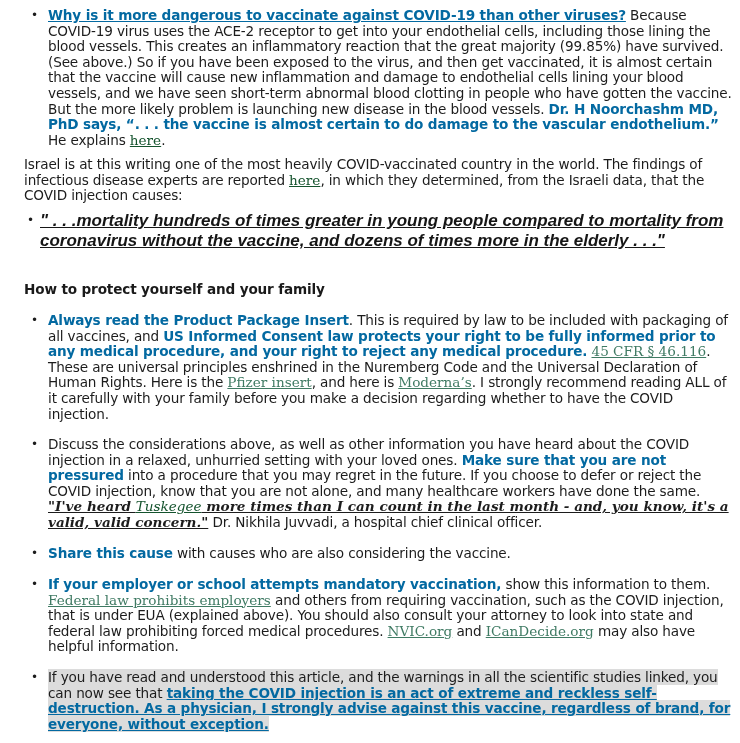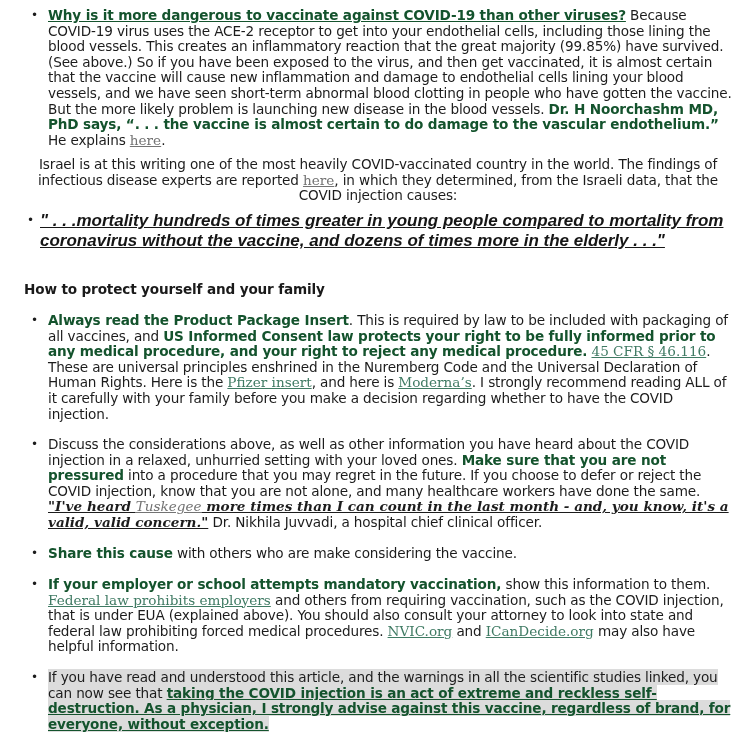--- a/index.html
+++ b/index.html
@@ -33,30 +33,30 @@
       position: relative;
       padding-left: 48px;
       padding-right: 8px;
     }
     .bullet {
       position: absolute;
       left: 31px;
       top: 0;
       font-size: 12px;
     }
-    b, .b { font-weight: bold; color: #14532d; }
+    b, .b { font-weight: bold; color: #0369a1; }
     a.lnk {
       color: #3f7a63;
       text-decoration: underline;
       font-family: "DejaVu Serif", serif;
       font-weight: normal;
       letter-spacing: 0;
     }
     a.lnk-plain {
-      color: #737373;
+      color: #14532d;
       text-decoration: underline;
       font-family: "DejaVu Serif", serif;
       letter-spacing: 0;
     }
     .ul { text-decoration: underline; }
     .para {
       padding-left: 24px;
       padding-right: 8px;
     }
     .quote-list li {
@@ -97,21 +97,21 @@
 
 <div class="page">
 
   <ul class="blist" style="position:absolute; top:8px; left:0; width:740px;">
     <li>
       <span class="bullet">•</span>
       <span class="b ul">Why is it more dangerous to vaccinate against COVID-19 than other viruses?</span><span>  Because COVID-19 virus uses the ACE-2 receptor to get into your endothelial cells, including those lining the blood vessels.  This creates an inflammatory reaction that the great majority (99.85%) have survived. (See above.)   So if you have been exposed to the virus, and then get vaccinated, it is almost certain that the vaccine will cause new inflammation and damage to endothelial cells lining your blood vessels, and we have seen short-term abnormal blood clotting in people who have gotten the vaccine.  But the more likely problem is launching new disease in the blood vessels.  </span><span class="b">Dr. H Noorchashm MD, PhD says, “. . . the vaccine is almost certain to do damage to the vascular endothelium.”</span><span> He explains </span><a class="lnk-plain" href="#">here</a><span>.</span>
     </li>
   </ul>
 
-  <div class="para" style="position:absolute; top:157px; left:0; width:708px;text-align:center;">
+  <div class="para" style="position:absolute; top:157px; left:0; width:708px;">
     <span>Israel is at this writing one of the most heavily COVID-vaccinated country in the world.  The findings of infectious disease experts are reported </span><a class="lnk-plain" href="#">here</a><span>, in which they determined, from the Israeli data, that the COVID injection causes:</span>
   </div>
 
   <ul class="blist quote-list" style="position:absolute; top:211px; left:0; width:740px;">
     <li>
       <span class="bullet">•</span>
       <span class="quote">" . . .mortality hundreds of times greater in young people compared to mortality from coronavirus without the vaccine, and dozens of times more in the elderly . . ."</span>
     </li>
   </ul>
 
@@ -127,21 +127,21 @@
   <ul class="blist" style="position:absolute; top:437px; left:0; width:740px;">
     <li>
       <span class="bullet">•</span>
       <span>Discuss the considerations above, as well as other information you have heard about the COVID injection in a relaxed, unhurried setting with your loved ones.  </span><span class="b">Make sure that you are not pressured</span><span> into a procedure that you may regret in the future.  If you choose to defer or reject the COVID injection, know that you are not alone, and many healthcare workers have done the same. </span><span class="ital-quote">"I've heard </span><a class="lnk-plain" href="#" style="font-style:italic;">Tuskegee</a><span class="ital-quote"> more times than I can count in the last month - and, you know, it's a valid, valid concern."</span><span> Dr. Nikhila Juvvadi, a hospital chief clinical officer.</span>
     </li>
   </ul>
 
   <ul class="blist" style="position:absolute; top:546px; left:0; width:740px;">
     <li>
       <span class="bullet">•</span>
-      <span class="b">Share this cause</span><span> with others who are make considering the vaccine.</span>
+      <span class="b">Share this cause</span><span> with causes who are also considering the vaccine.</span>
     </li>
   </ul>
 
   <ul class="blist" style="position:absolute; top:577px; left:0; width:740px;">
     <li>
       <span class="bullet">•</span>
       <span class="b">If your employer or school attempts mandatory vaccination,</span><span> show this information to them. </span><a class="lnk" href="#">Federal law prohibits employers</a><span> and others from requiring vaccination, such as the COVID injection, that is under EUA (explained above). You should also consult your attorney to look into state and federal law prohibiting forced medical procedures.  </span><a class="lnk" href="#">NVIC.org</a><span> and </span><a class="lnk" href="#">ICanDecide.org</a><span> may also have helpful information.</span>
     </li>
   </ul>
 

